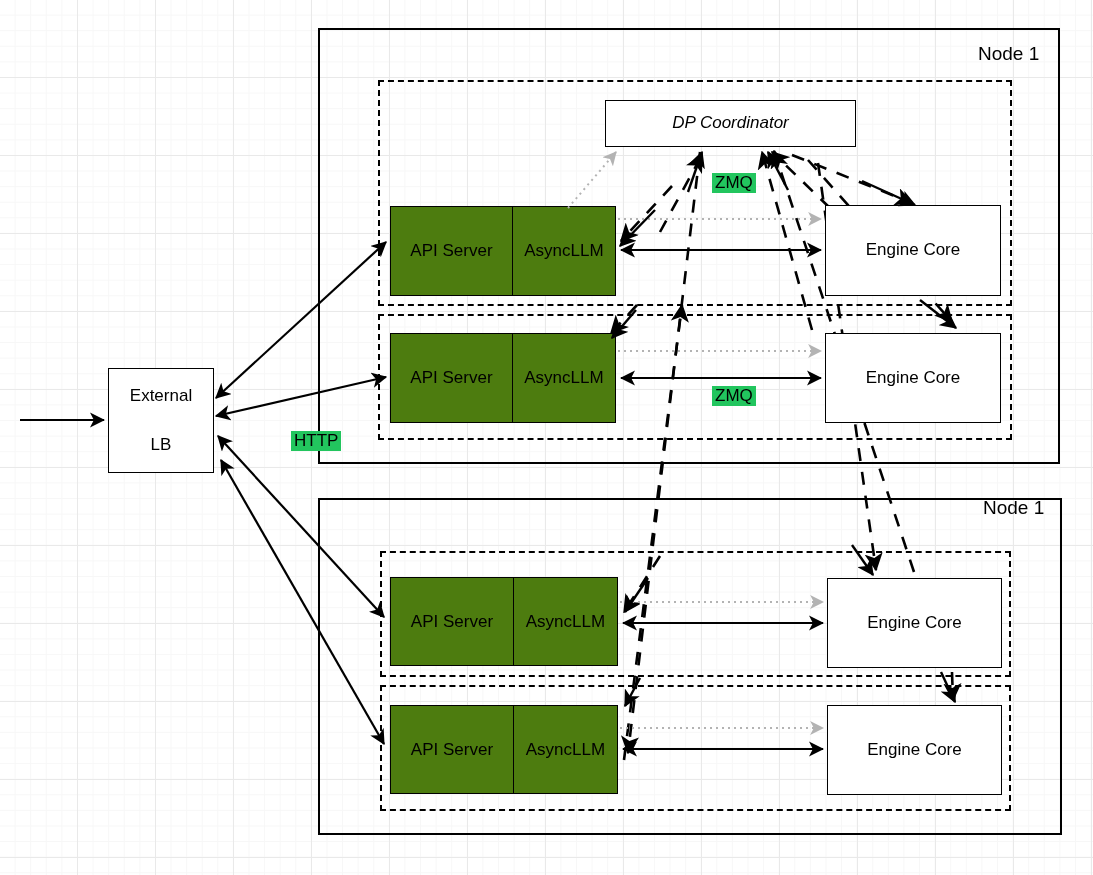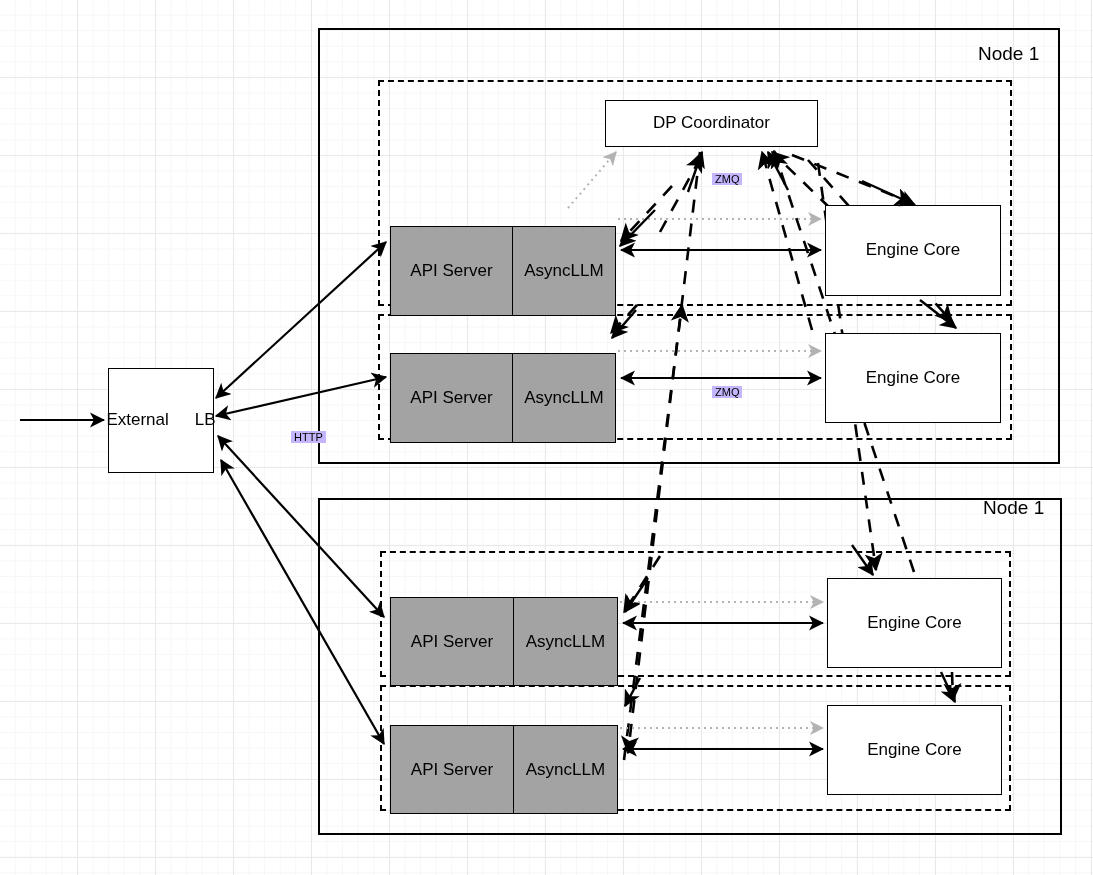--- a/index.html
+++ b/index.html
@@ -37,42 +37,41 @@
   }
   .dashgroup{
     position:absolute;
     border:2.5px dashed #000;
     background:transparent;
     box-sizing:border-box;
   }
   .unit{
     position:absolute;
     border:1.8px solid #000;
-    background:#a3a3a3;
+    background:#4d7c0f;
     box-sizing:border-box;
     display:flex;
-    margin-top:20px;
   }
   .unit .cell{
     display:flex;align-items:center;justify-content:center;
     font-size:17px;color:#000;white-space:nowrap;
     box-sizing:border-box;
   }
   .unit .cell.left{border-right:1.8px solid #000;}
   .plain{
     position:absolute;
     border:1.8px solid #000;
     background:#ffffff;
     box-sizing:border-box;
     display:flex;align-items:center;justify-content:center;
     font-size:17px;color:#000;text-align:center;line-height:1.35;
   }
   .edge-label{
     position:absolute;
-    font-size:11px;color:#000;background:#c4b5fd;
+    font-size:17px;color:#000;background:#22c55e;
     padding:0 3px;white-space:nowrap;
   }
 </style>
 </head>
 <body>
 
 <div id="grid"></div>
 
 <div id="stage">
 
@@ -160,21 +159,21 @@
       <line x1="660" y1="232" x2="702" y2="155" stroke="#000" stroke-width="2.6" stroke-dasharray="13 11" marker-end="url(#ahBlack)"></line>
     </g>
   </svg>
 
   <div class="node-box" style="left:318px;top:28px;width:742px;height:436px;"></div>
   <div class="node-label" style="left:978px;top:43px;">Node 1</div>
 
   <div class="dashgroup" style="left:378px;top:80px;width:634px;height:226px;"></div>
   <div class="dashgroup" style="left:378px;top:314px;width:634px;height:126px;"></div>
 
-  <div class="plain" style="left:605px;top:100px;width:213px;height:47px;">DP Coordinator</div>
+  <div class="plain" style="left:605px;top:100px;width:251px;height:47px;font-style:italic;">DP Coordinator</div>
 
   <div class="unit" style="left:390px;top:206px;width:226px;height:90px;">
     <div class="cell left" style="width:123px;height:100%;">API Server</div>
     <div class="cell" style="width:103px;height:100%;">AsyncLLM</div>
   </div>
 
   <div class="plain" style="left:825px;top:205px;width:176px;height:91px;">Engine Core</div>
 
   <div class="unit" style="left:390px;top:333px;width:226px;height:90px;">
     <div class="cell left" style="width:123px;height:100%;">API Server</div>
@@ -196,21 +195,21 @@
 
   <div class="plain" style="left:827px;top:578px;width:175px;height:90px;">Engine Core</div>
 
   <div class="unit" style="left:390px;top:705px;width:228px;height:89px;">
     <div class="cell left" style="width:124px;height:100%;">API Server</div>
     <div class="cell" style="width:104px;height:100%;">AsyncLLM</div>
   </div>
 
   <div class="plain" style="left:827px;top:705px;width:175px;height:90px;">Engine Core</div>
 
-  <div class="plain" style="left:108px;top:368px;width:106px;height:105px;gap:26px;">
+  <div class="plain" style="left:108px;top:368px;width:106px;height:105px;flex-direction:column;gap:26px;">
     <span>External</span>
     <span>LB</span>
   </div>
 
   <svg class="layer">
 
     <g>
       <line x1="618" y1="219" x2="821" y2="219" stroke="#b3b3b3" stroke-width="2" stroke-dasharray="2 4" marker-end="url(#ahGray)"></line>
     </g>
 

